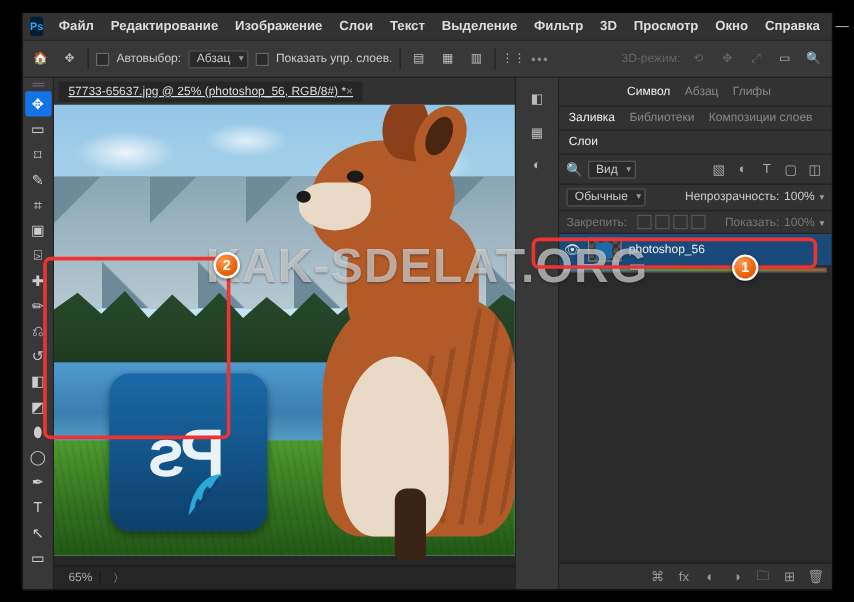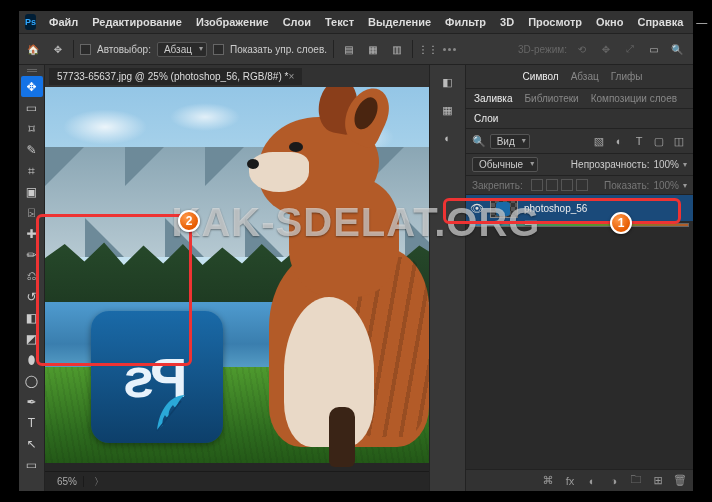--- a/index.html
+++ b/index.html
@@ -111,21 +111,21 @@
     height: 22px;
     background: #323232;
     display:flex;align-items:center;
     padding-left:4px;
   }
   .doc-tab {
     background:#262626;
     padding:3px 8px;
     font-size:10px;
     color:#ddd;
-    display:flex;align-items:center;gap:0;
+    display:flex;align-items:center;gap:0;text-decoration:underline;
   }
   .doc-tab .close-x{font-size:10px;color:#999;}
   .canvas-wrap {
     flex:1;
     position:relative;
     overflow:hidden;
     background:#262626;
   }
   .canvas-img {
     position:absolute;

